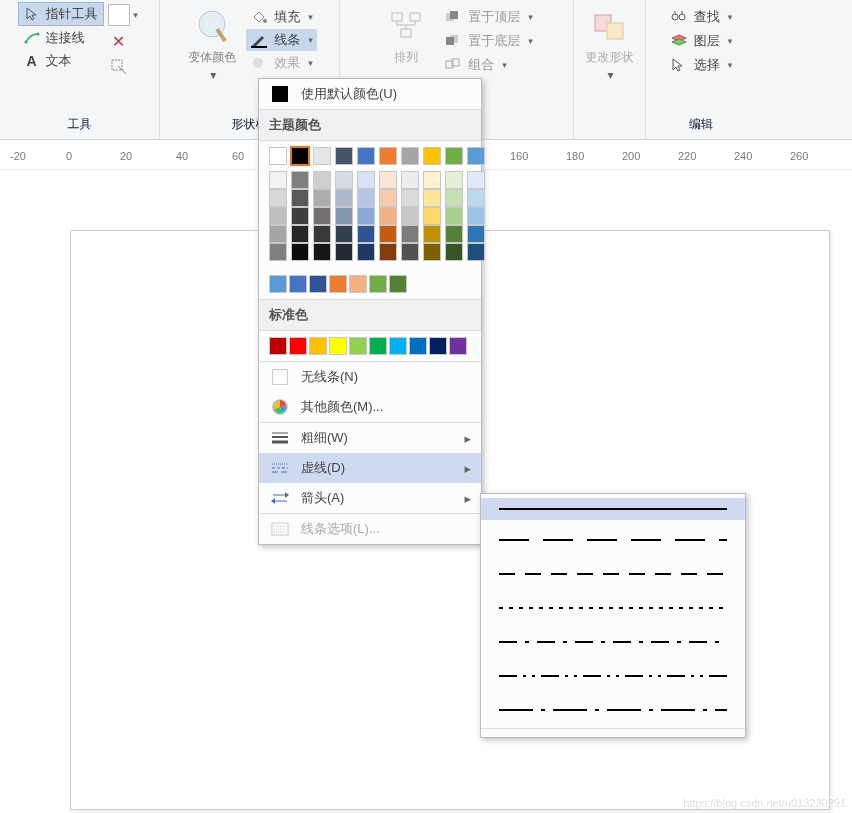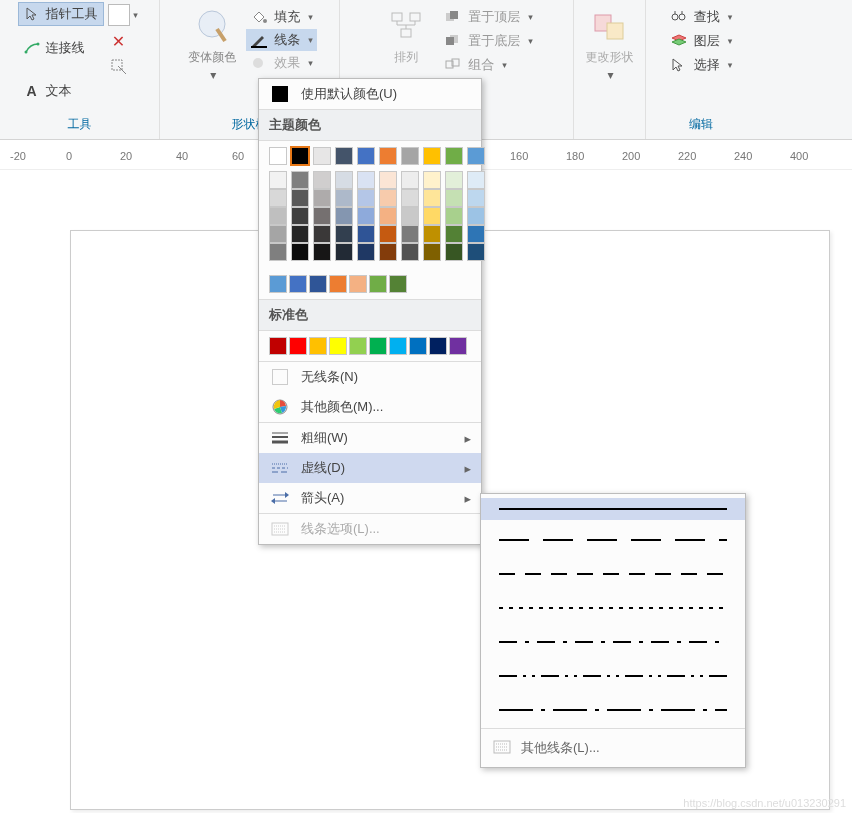--- a/index.html
+++ b/index.html
@@ -2,25 +2,25 @@
 <html><head>
 <meta charset="utf-8">
 <style>
 * { box-sizing: border-box; margin: 0; padding: 0; font-family: "Microsoft YaHei", sans-serif; }
 body { background: #fff; font-size: 12px; color: #444; width: 852px; height: 813px; overflow: hidden; position: relative; }
 
 
 .ribbon { background: #f5f6f7; height: 140px; border-bottom: 1px solid #d4d4d4; display: flex; }
 .group { display: flex; flex-direction: column; align-items: center; padding: 2px 6px 0; border-right: 1px solid #e0e0e0; }
 .group-content { display: flex; align-items: flex-start; gap: 4px; flex: 1; }
-.group-label { font-size: 12px; color: #0369a1; padding: 4px 0 6px; }
+.group-label { font-size: 12px; color: #0f172a; padding: 4px 0 6px; }
 
 
 .tools-col { display: flex; flex-direction: column; gap: 1px; }
-.tool-item { display: flex; align-items: center; gap: 6px; padding: 12px 6px; font-size: 13px; cursor: pointer; }
+.tool-item { display: flex; align-items: center; gap: 6px; padding: 2px 6px; font-size: 13px; cursor: pointer; }
 .tool-item.selected { background: #c7d8ed; border: 1px solid #9bb8d8; padding: 2px 5px; }
 .mini-box { width: 22px; height: 22px; border: 1px solid #bbb; background: #fff; display: inline-flex; align-items: center; justify-content: center; }
 .mini-dd { width: 12px; display: flex; align-items: center; justify-content: center; color: #666; font-size: 9px; }
 
 
 .bigbtn { display: flex; flex-direction: column; align-items: center; width: 60px; padding: 4px 2px; gap: 4px; cursor: pointer; color: #888; }
 .bigbtn .ico { width: 40px; height: 40px; display: flex; align-items: center; justify-content: center; }
 .bigbtn span { font-size: 12px; text-align: center; line-height: 1.2; }
 
 
@@ -246,21 +246,21 @@
   <span class="tick" style="left:10px">-20</span>
   <span class="tick" style="left:66px">0</span>
   <span class="tick" style="left:120px">20</span>
   <span class="tick" style="left:176px">40</span>
   <span class="tick" style="left:232px">60</span>
   <span class="tick" style="left:510px">160</span>
   <span class="tick" style="left:566px">180</span>
   <span class="tick" style="left:622px">200</span>
   <span class="tick" style="left:678px">220</span>
   <span class="tick" style="left:734px">240</span>
-  <span class="tick" style="left:790px">400</span>
+  <span class="tick" style="left:790px">260</span>
 </div>
 
 <div class="canvas-area">
   <div class="page"></div>
 </div>
 
 <div class="menu">
   <div class="menu-row">
     <span class="ico-slot">
         <span style="width:16px;height:16px;background:#000;display:block"></span>
@@ -451,24 +451,15 @@
   <div class="dash-item"><svg width="100%" height="2">
         <line x1="0" y1="1" x2="230" y2="1" stroke="#000" stroke-width="2" stroke-dasharray="18 8 4 8"></line>
       </svg></div>
   <div class="dash-item"><svg width="100%" height="2">
         <line x1="0" y1="1" x2="230" y2="1" stroke="#000" stroke-width="2" stroke-dasharray="18 6 3 6 3 6"></line>
       </svg></div>
   <div class="dash-item"><svg width="100%" height="2">
         <line x1="0" y1="1" x2="230" y2="1" stroke="#000" stroke-width="2" stroke-dasharray="34 8 4 8"></line>
       </svg></div>
   <div class="sub-sep"></div>
-  <div class="sub-row">
-    <span><svg width="18" height="14">
-          <rect x="1" y="1" width="16" height="12" fill="none" stroke="#bbb"></rect>
-          <line x1="3" y1="4" x2="15" y2="4" stroke="#bbb" stroke-dasharray="1 1"></line>
-          <line x1="3" y1="7" x2="15" y2="7" stroke="#bbb" stroke-dasharray="1 1"></line>
-          <line x1="3" y1="10" x2="15" y2="10" stroke="#bbb" stroke-dasharray="1 1"></line>
-        </svg></span>
-    <span>其他线条(L)...</span>
-  </div>
 </div>
 
 <div class="watermark">https://blog.csdn.net/u013230291</div>
 
 </body></html>

